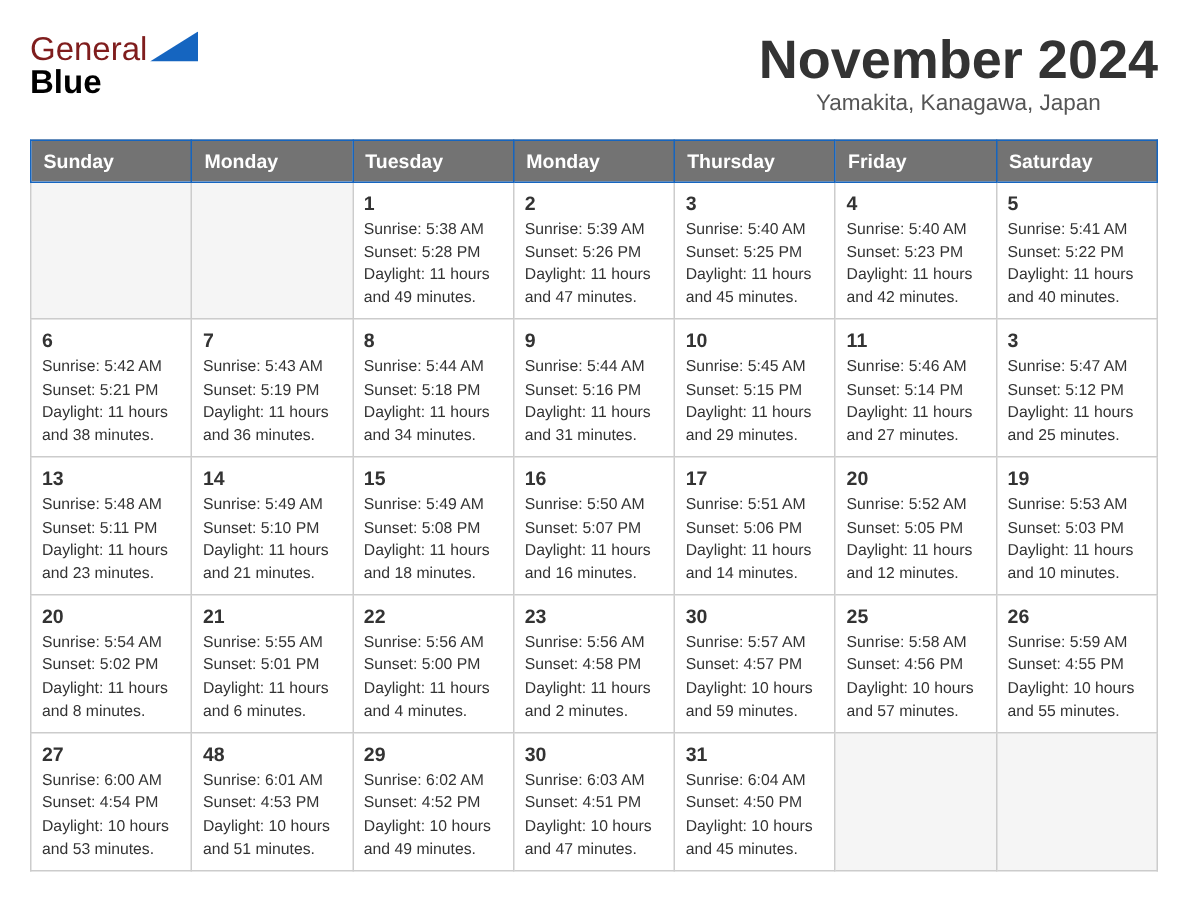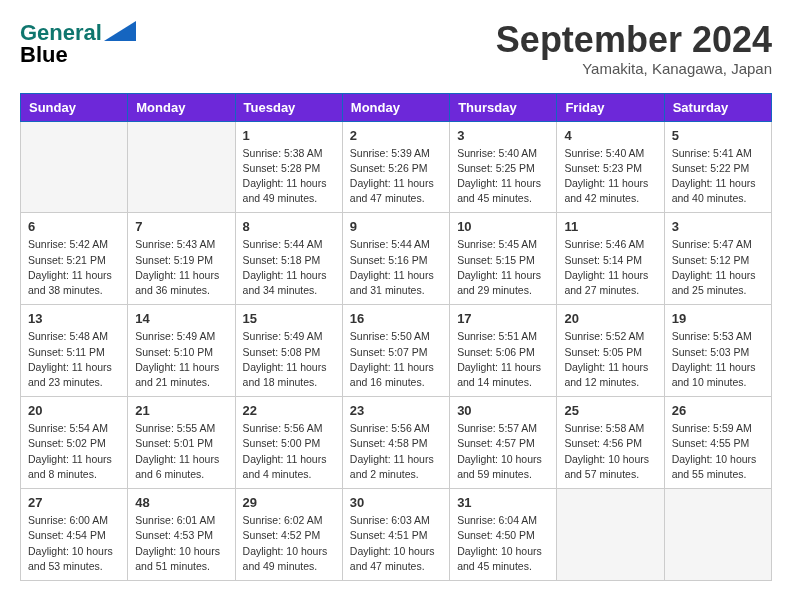--- a/index.html
+++ b/index.html
@@ -30,28 +30,29 @@
     }
     .month-title {
       font-size: 36px;
       font-weight: bold;
       color: #333;
       line-height: 1.1;
     }
     .location {
       font-size: 15px;
       color: #555;
+      text-align: center;
     }
     .calendar {
       width: 100%;
       border-collapse: collapse;
       border: 1px solid #ccc;
     }
     .calendar th {
-      background: #6d28d9;
+      background: #737373;
       color: #fff;
       font-size: 13px;
       font-weight: bold;
       padding: 6px 8px;
       text-align: left;
       border: 1px solid #1565c0;
     }
     .calendar td {
       border: 1px solid #ccc;
       vertical-align: top;
@@ -76,29 +77,29 @@
       line-height: 1.45;
       color: #333;
     }
   </style>
 </head>
 <body>
 
 <div class="header">
   <div class="logo">
     <div class="logo-row">
-      <span style="font-size:22px;font-weight:bold;color:#0f766e;">General</span>
+      <span style="font-size:22px;font-weight:normal;color:#7f1d1d;">General</span>
       <svg width="32" height="20" viewBox="0 0 32 20" style="margin-left:2px;margin-top:-4px;">
         <polygon points="0,20 32,0 32,20" fill="#1565c0"></polygon>
       </svg>
     </div>
     <span style="font-size:22px;font-weight:bold;color:#000000;margin-top:-4px;">Blue</span>
   </div>
   <div class="title-block">
-    <div class="month-title">September 2024</div>
+    <div class="month-title">November 2024</div>
     <div class="location">Yamakita, Kanagawa, Japan</div>
   </div>
 </div>
 
 <table class="calendar">
   <thead>
     <tr id="header-row">
         <th>Sunday</th>
         <th>Monday</th>
         <th>Tuesday</th>

